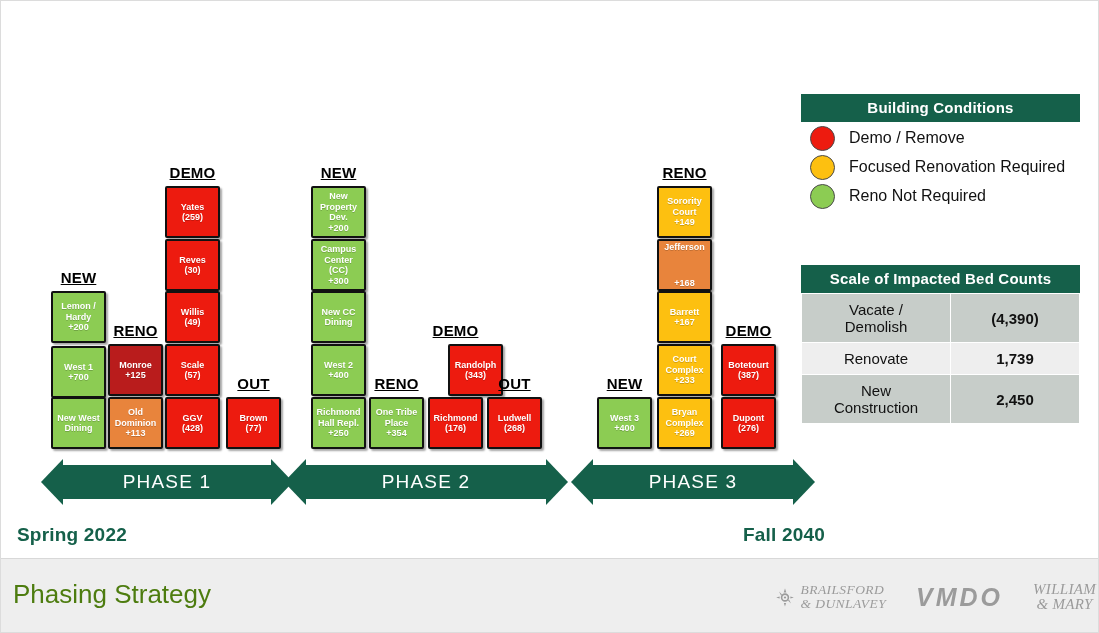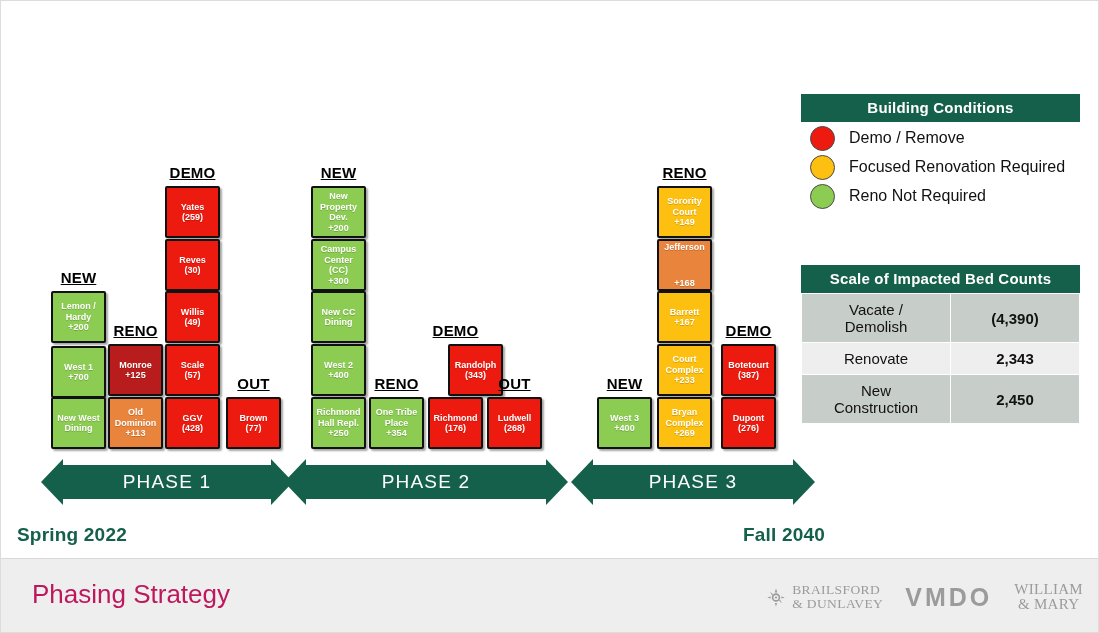--- a/index.html
+++ b/index.html
@@ -64,25 +64,25 @@
   td.lab{background:#c7cdc9;width:140px;}
   td.val{background:#c7cdc9;font-weight:bold;}
   tr.alt td.lab,tr.alt td.val{background:#eeeeee;}
 
   
   .footer{
     position:absolute;left:0;bottom:0;width:1099px;height:73px;
     background:#eeeeee;border-top:1px solid #d8d8d8;
   }
   .footer-title{
-    position:absolute;left:31px;top:20px;font-size:26px;color:#be185d;
+    position:absolute;left:12px;top:20px;font-size:26px;color:#4d7c0f;
   }
   .logos{
-    position:absolute;right:17px;top:16px;height:44px;
-    display:flex;align-items:center;gap:22px;color:#9b9b9b;
+    position:absolute;right:4px;top:16px;height:44px;
+    display:flex;align-items:center;gap:30px;color:#9b9b9b;font-style:italic;
   }
   .logo-bd{display:flex;align-items:center;gap:5px;}
   .logo-bd .txt{
     font-family:"Liberation Serif",serif;font-size:13.5px;line-height:14px;
     letter-spacing:.4px;text-align:left;
   }
   .logo-vmdo{
     font-family:"Liberation Sans",sans-serif;font-size:25px;font-weight:bold;
     letter-spacing:3px;color:#9b9b9b;
   }
@@ -274,21 +274,21 @@
               <td class="lab">
                 <div>Vacate /</div>
                 <div>Demolish</div>
               </td>
               <td class="val">(4,390)</td>
             </tr>
             <tr class="alt">
               <td class="lab">
                 <div>Renovate</div>
               </td>
-              <td class="val">2,343</td>
+              <td class="val">1,739</td>
             </tr>
             <tr>
               <td class="lab">
                 <div>New</div>
                 <div>Construction</div>
               </td>
               <td class="val">2,450</td>
             </tr>
           </tbody>
       </table>

